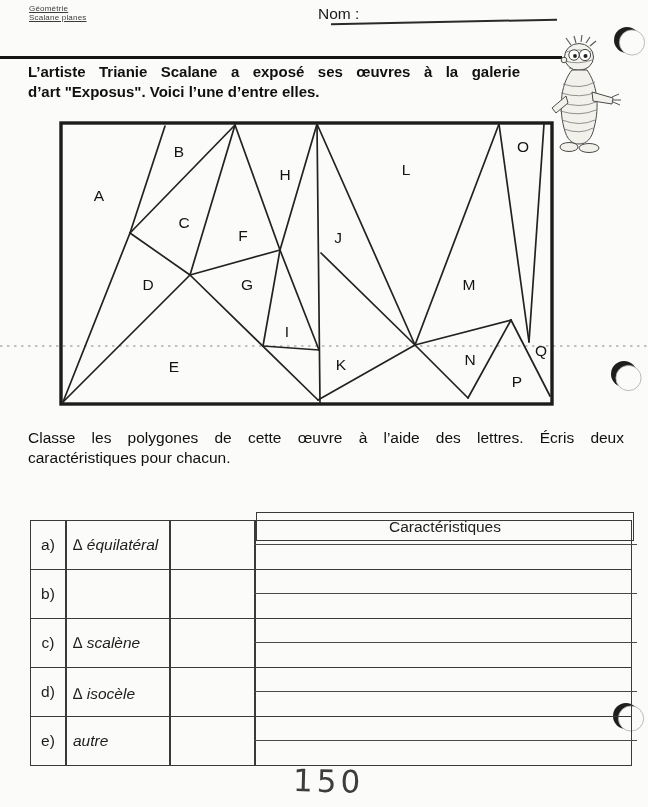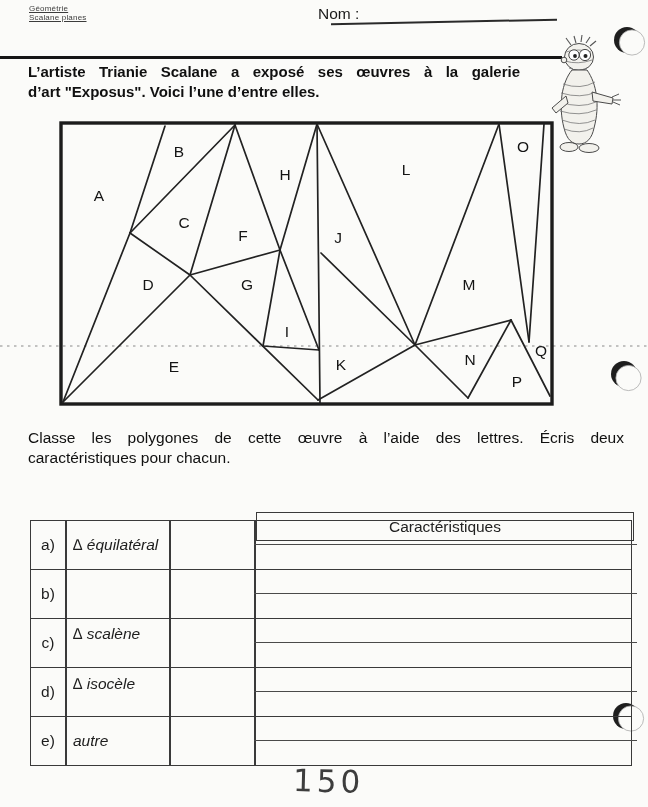--- a/index.html
+++ b/index.html
@@ -182,21 +182,21 @@
     <div class="midline" style="top:23px"></div>
     <div class="midline" style="top:72px"></div>
     <div class="midline" style="top:121px"></div>
     <div class="midline" style="top:170px"></div>
     <div class="midline" style="top:219px"></div>
 
     <div class="rownum" style="top:0;height:48px">a)</div>
     <div class="rowlabel" style="top:0;height:48px">∆ équilatéral</div>
     <div class="rownum" style="top:48px;height:49px">b)</div>
     <div class="rownum" style="top:97px;height:49px">c)</div>
-    <div class="rowlabel" style="top:88px;height:49px">∆ scalène</div>
+    <div class="rowlabel" style="top:97px;height:49px">∆ scalène</div>
     <div class="rownum" style="top:146px;height:49px">d)</div>
-    <div class="rowlabel" style="top:138px;height:49px">∆ isocèle</div>
+    <div class="rowlabel" style="top:148px;height:49px">∆ isocèle</div>
     <div class="rownum" style="top:195px;height:49px">e)</div>
     <div class="rowlabel" style="top:195px;height:49px">autre</div>
   </div>
 </div>
 
 <div class="abs pagenum">150</div>
 
 </body></html>

